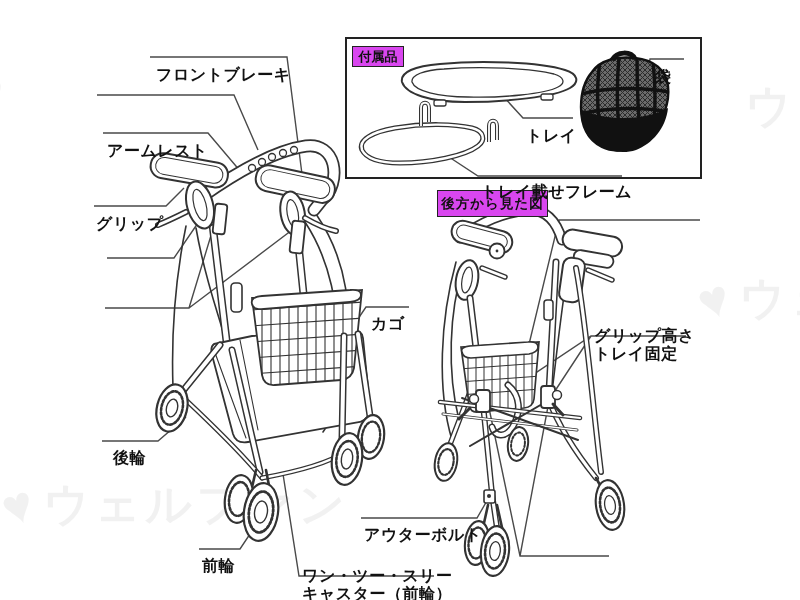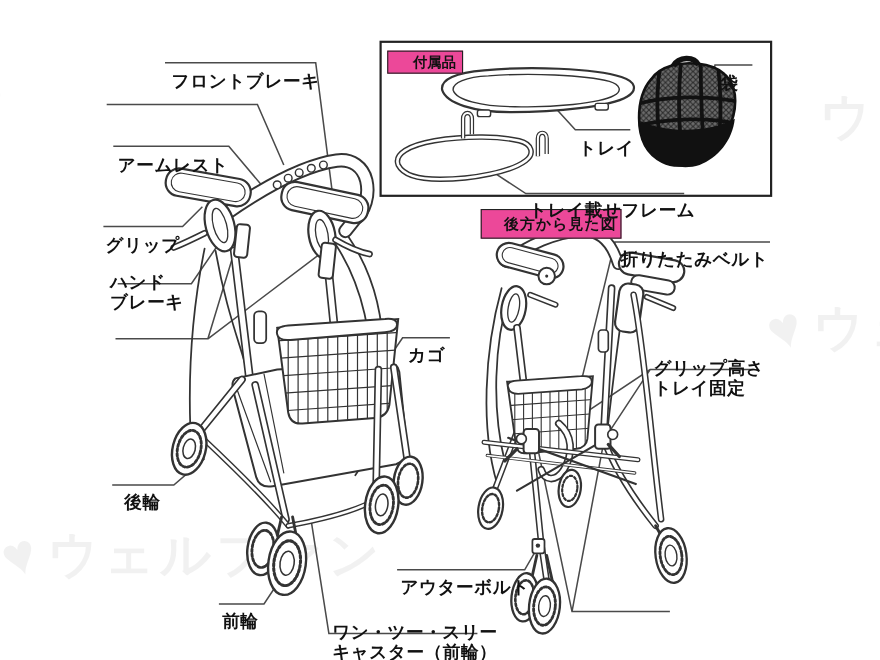--- a/index.html
+++ b/index.html
@@ -1,22 +1,22 @@
 <!DOCTYPE html>
 <html><head>
 <meta charset="utf-8">
 <style>
   html,body{margin:0;padding:0;background:#fff;}
   #stage{position:relative;width:800px;height:600px;background:#fff;overflow:hidden;
          font-family:"Liberation Sans",sans-serif;}
   #art{position:absolute;left:0;top:0;}
   .lbl{position:absolute;font-weight:bold;font-size:16px;line-height:18px;color:#111;
        letter-spacing:.5px;white-space:pre-line;margin-top:28px;}
-  .boxcap{position:absolute;border:1.5px solid #222;background:#ec4899;display:flex;
-          align-items:center;justify-content:center;font-weight:bold;color:#111;padding-left:17px;}
+  .boxcap{position:absolute;border:1.5px solid #222;background:#d946ef;display:flex;
+          align-items:center;justify-content:center;font-weight:bold;color:#111;}
   .bigbox{position:absolute;border:2px solid #222;background:transparent;}
   .wm{position:absolute;color:rgba(0,0,0,0.055);font-weight:bold;font-size:46px;
       letter-spacing:4px;white-space:nowrap;display:flex;align-items:center;gap:6px;}
   .wm .heart{font-size:52px;transform:rotate(-18deg);line-height:1;}
 </style>
 </head>
 <body>
 
 <div id="stage">
 
@@ -325,28 +325,25 @@
     </g>
   </svg>
 
   <div class="bigbox" style="left:345px;top:37px;width:353px;height:138px;"></div>
   <div class="boxcap" style="left:352px;top:46px;width:50px;height:19px;font-size:13px;">付属品</div>
   <div class="boxcap" style="left:437px;top:190px;width:109px;height:25px;font-size:13.5px;letter-spacing:1px;">後方から見た図</div>
 
   <div class="lbl" style="left:156px;top:38px;">フロントブレーキ</div>
   <div class="lbl" style="left:107px;top:114px;">アームレスト</div>
   <div class="lbl" style="left:96px;top:187px;">グリップ</div>
-  <div class="lbl" style="left:100px;top:221px;">ハンド
-ブレーキ</div>
   <div class="lbl" style="left:113px;top:421px;">後輪</div>
   <div class="lbl" style="left:202px;top:529px;text-align:right;">前輪</div>
   <div class="lbl" style="left:371px;top:287px;">カゴ</div>
   <div class="lbl" style="left:526px;top:99px;">トレイ</div>
   <div class="lbl" style="left:481px;top:155px;">トレイ載せフレーム</div>
   <div class="lbl" style="left:655px;top:40px;">袋</div>
-  <div class="lbl" style="left:564px;top:200px;">折りたたみベルト</div>
   <div class="lbl" style="left:594px;top:299px;">グリップ高さ
 トレイ固定</div>
   <div class="lbl" style="left:364px;top:498px;">アウターボルト</div>
   <div class="lbl" style="left:302px;top:539px;">ワン・ツー・スリー
 キャスター（前輪）</div>
 
 </div>
 
 </body></html>

